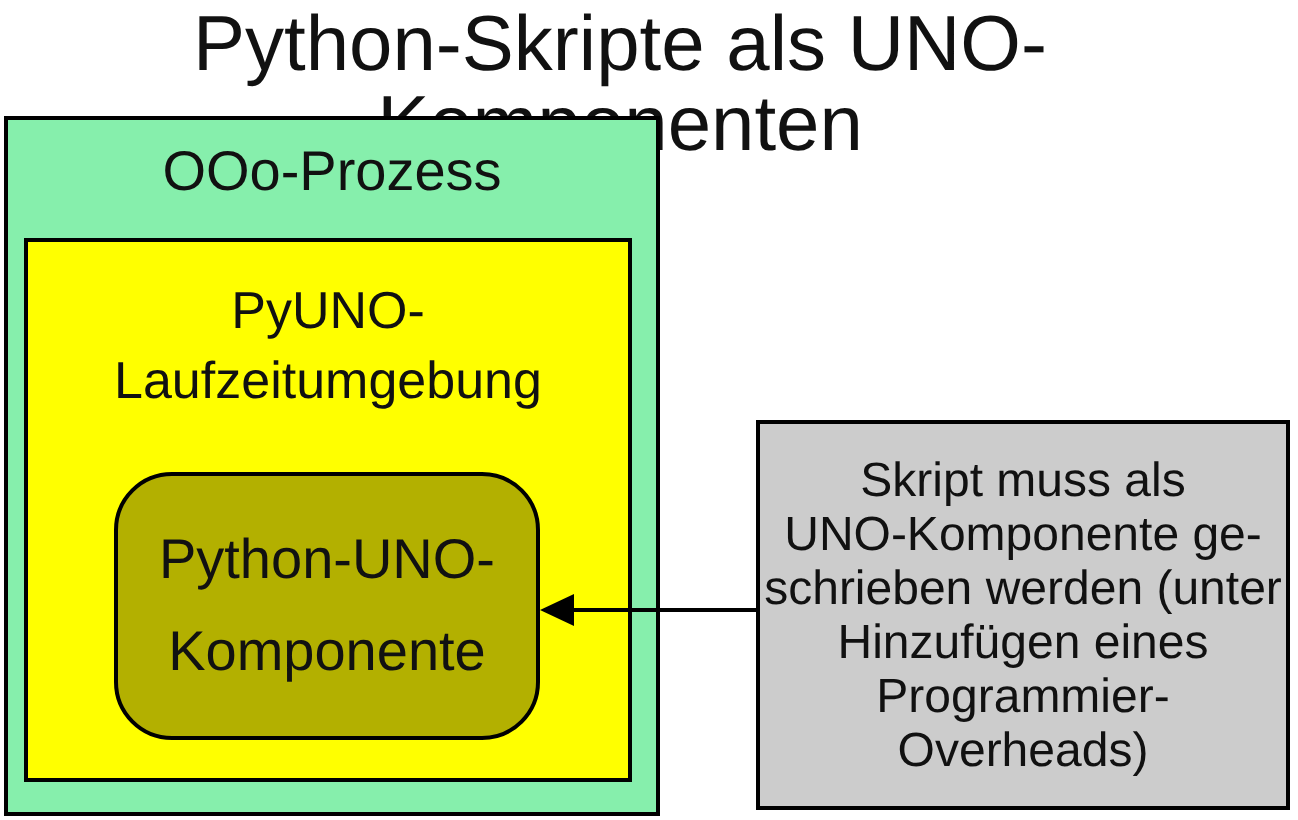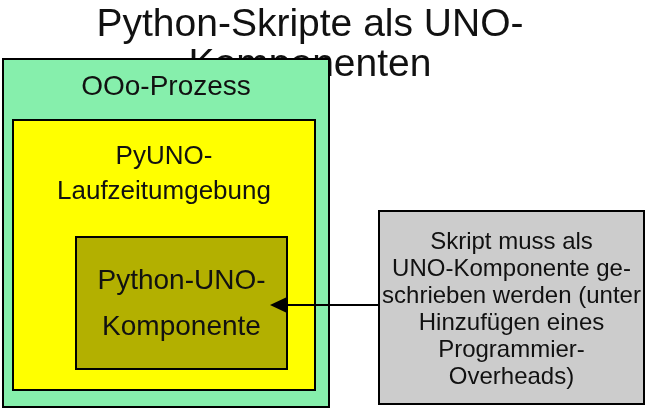--- a/index.html
+++ b/index.html
@@ -70,28 +70,29 @@
     top: 17px;
     width: 100%;
     text-align: center;
     font-size: 26px;
     line-height: 35px;
     white-space: pre-line;
     color: #111111;
   }
 
   .component-box {
-    left: 61px;           
+    left: 43px;           
     top: 115px;           
     width: 213px;
     height: 134px;
     background: #b3b000;
     display: flex;
     align-items: center;
     justify-content: center;
+    border-radius: 29px;
   }
 
   .component-label {
     text-align: center;
     font-size: 28px;
     line-height: 46px;
     white-space: pre-line;
     color: #111111;
   }
 

